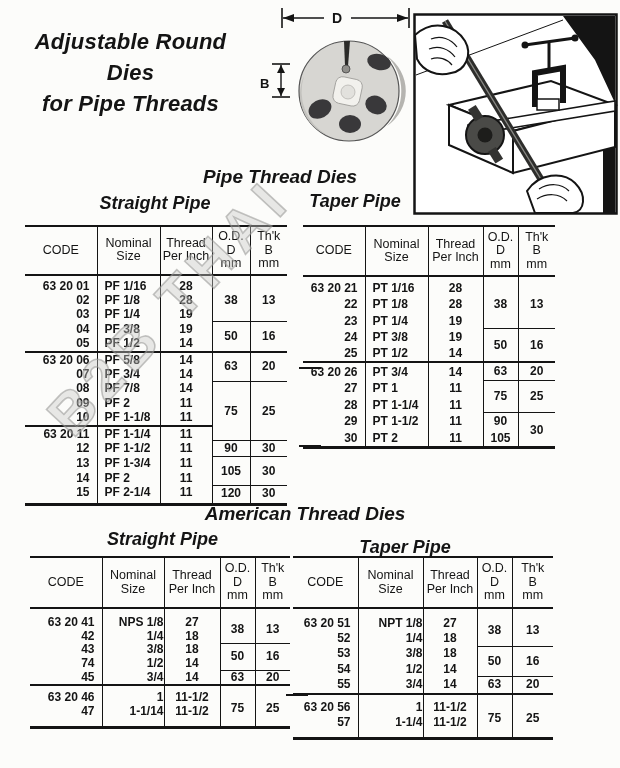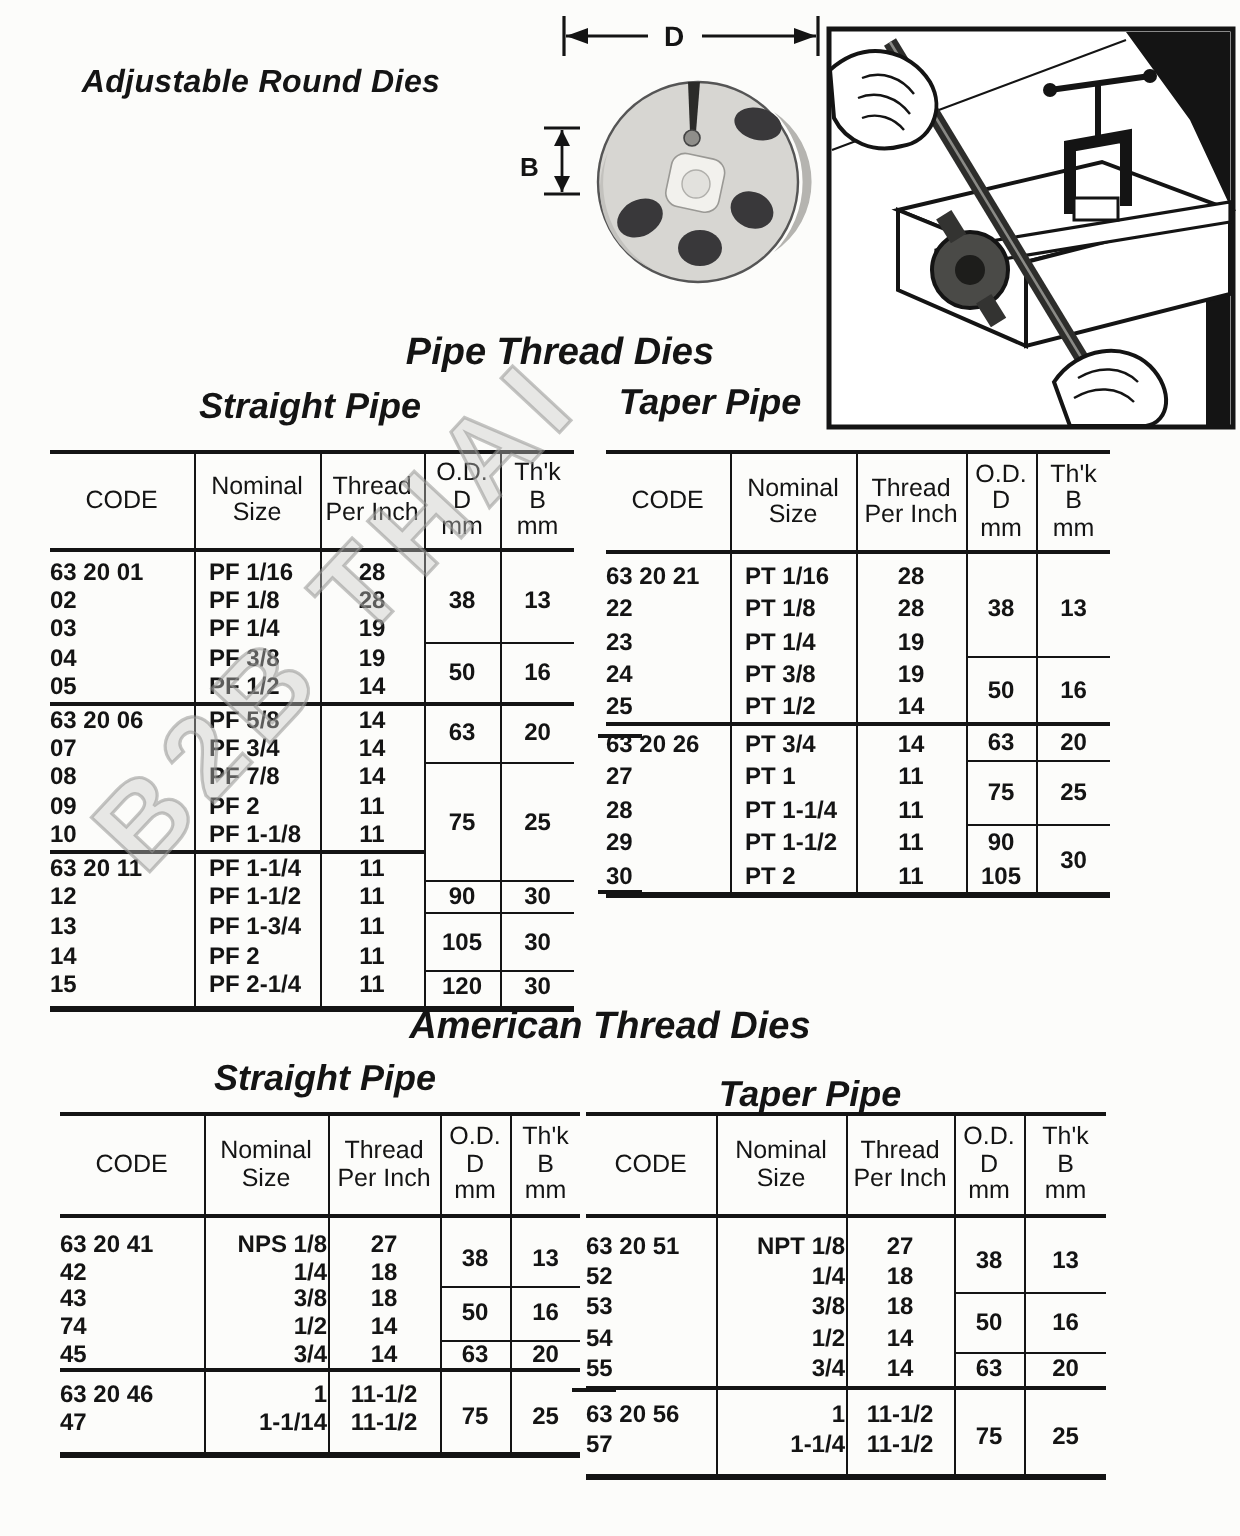--- a/index.html
+++ b/index.html
@@ -4,21 +4,21 @@
 <style>
   html,body { margin:0; padding:0; background:#e8e8e6; }
   .page {
     position:relative; width:620px; height:768px; margin:0 auto;
     background:#fcfcfa; color:#141414; overflow:hidden;
     font-family:"Liberation Sans", sans-serif;
   }
   
   .abs { position:absolute; }
   .page-title { left:18px; top:26px; width:225px; text-align:center;
-    font-size:16px; font-weight:bold; font-style:italic; line-height:31px; letter-spacing:.2px;}
+    font-size:22px; font-weight:bold; font-style:italic; line-height:31px; letter-spacing:.2px;}
   .material-line { left:18px; top:136px; font-style:italic; font-weight:bold; font-size:15px; white-space:nowrap;}
   .material-line .ref { font-size:14px; margin-left:14px; }
   .section-head { font-size:19px; font-weight:bold; font-style:italic; text-align:center; }
   .sub-head { font-size:18px; font-weight:bold; font-style:italic; text-align:center; }
   #sec1 { left:150px; top:166px; width:260px; }
   #sec2 { left:175px; top:503px; width:260px; }
   #sub-ps { left:60px;  top:193px; width:190px; }
   #sub-pt { left:290px; top:191px; width:130px; }
   #sub-as { left:70px;  top:529px; width:185px; }
   #sub-at { left:340px; top:537px; width:130px; }
@@ -30,21 +30,21 @@
   #box-t2 { left:30px;  top:556px; width:260px; }
   #box-t3 { left:293px; top:556px; width:260px; }
 
   table.cat-table { border-collapse:collapse; table-layout:fixed; width:100%;
     border-top:2px solid #141414; border-bottom:3px solid #141414; }
   .cat-table th { font-weight:normal; font-size:12.5px; line-height:13.5px;
     white-space:pre-line; text-align:center; vertical-align:middle; padding:3px 0;
     border-bottom:2px solid #141414; }
   .cat-table td { font-size:12px; font-weight:bold; vertical-align:middle; padding:0; }
   .c-size,.c-tpi,.c-od,.c-thk { border-left:1.6px solid #141414; }
-  td.c-code { text-align:left; padding-right:7px; }
+  td.c-code { text-align:right; padding-right:7px; }
   td.c-size { text-align:left; padding-left:7px; }
   .size-center td.c-size { text-align:right; padding-left:0; }
   td.c-tpi, td.c-od, td.c-thk { text-align:center; }
   td.c-od, td.c-thk { border-top:1.6px solid #141414; white-space:pre-line; }
   tr.group-start > td { border-top:2px solid #141414; }
 
   .t0 td { line-height:14.4px; }
   .t1 td { line-height:16.3px; }
   .t2 td { line-height:13.6px; }
   .t3 td { line-height:15.2px; }
@@ -68,20 +68,21 @@
 
   .fig { position:absolute; }
 </style>
 </head>
 <body>
 
 <div class="page">
 
   <div class="abs page-title">
     <div>Adjustable Round Dies</div>
+    <div>for  Pipe Threads</div>
   </div>
 
   <svg class="fig" style="left:252px; top:6px;" width="165" height="155" viewBox="0 0 165 155">
 
     <line x1="30" y1="2" x2="30" y2="22" stroke="#141414" stroke-width="1.6"></line>
     <line x1="157" y1="2" x2="157" y2="22" stroke="#141414" stroke-width="1.6"></line>
     <line x1="31" y1="12" x2="72" y2="12" stroke="#141414" stroke-width="1.6"></line>
     <line x1="99" y1="12" x2="156" y2="12" stroke="#141414" stroke-width="1.6"></line>
     <polygon points="31,12 42,8 42,16" fill="#141414"></polygon>
     <polygon points="156,12 145,8 145,16" fill="#141414"></polygon>

